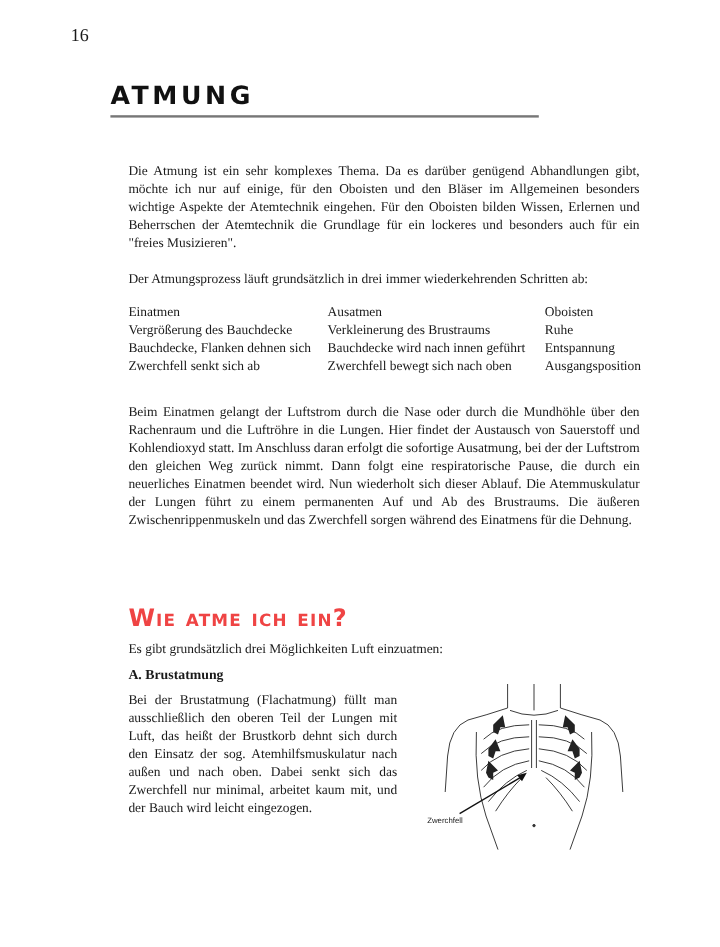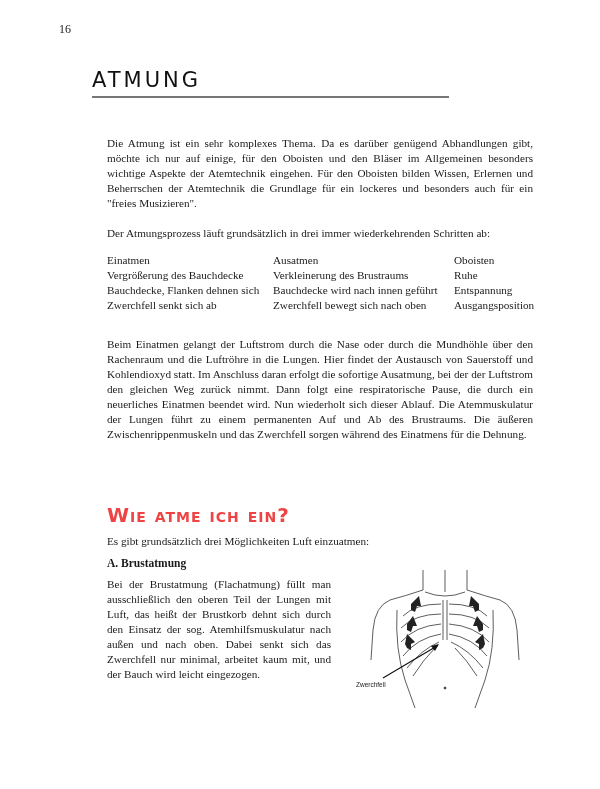--- a/index.html
+++ b/index.html
@@ -1,20 +1,20 @@
 <!DOCTYPE html>
 <html><head>
 <meta charset="utf-8">
 <style>
   html, body { margin: 0; padding: 0; background: #ffffff; }
   body { width: 600px; height: 789px; position: relative; overflow: hidden;
          font-family: "Liberation Serif", "DejaVu Serif", serif; color: #1a1a1a; }
-  .page-number { position: absolute; left: 59px; top: 22px; font-size: 12px; text-align: right; }
+  .page-number { position: absolute; left: 59px; top: 22px; font-size: 15px; text-align: right; }
   .chapter-title { position: absolute; left: 92px; top: 68px; margin: 0;
-         font-family: "DejaVu Sans", "Liberation Sans", sans-serif; font-weight: normal;
+         font-family: "DejaVu Sans", "Liberation Sans", sans-serif; font-weight: bold;
          font-size: 21px; letter-spacing: 3px; color: #111; }
   .title-rule { position: absolute; left: 92px; top: 96px; width: 357px; height: 2px; background: #777; }
   .para { position: absolute; left: 107px; width: 426px; margin: 0; font-size: 11.2px;
           line-height: 15px; text-align: justify; }
   #intro { top: 136px; }
   #process { top: 226px; }
   table.steps { position: absolute; left: 107px; top: 253px; border-collapse: collapse;
           font-size: 11.2px; line-height: 15px; }
   table.steps th { text-align: left; font-weight: normal; padding: 0; }
   table.steps td { padding: 0; white-space: nowrap; }

